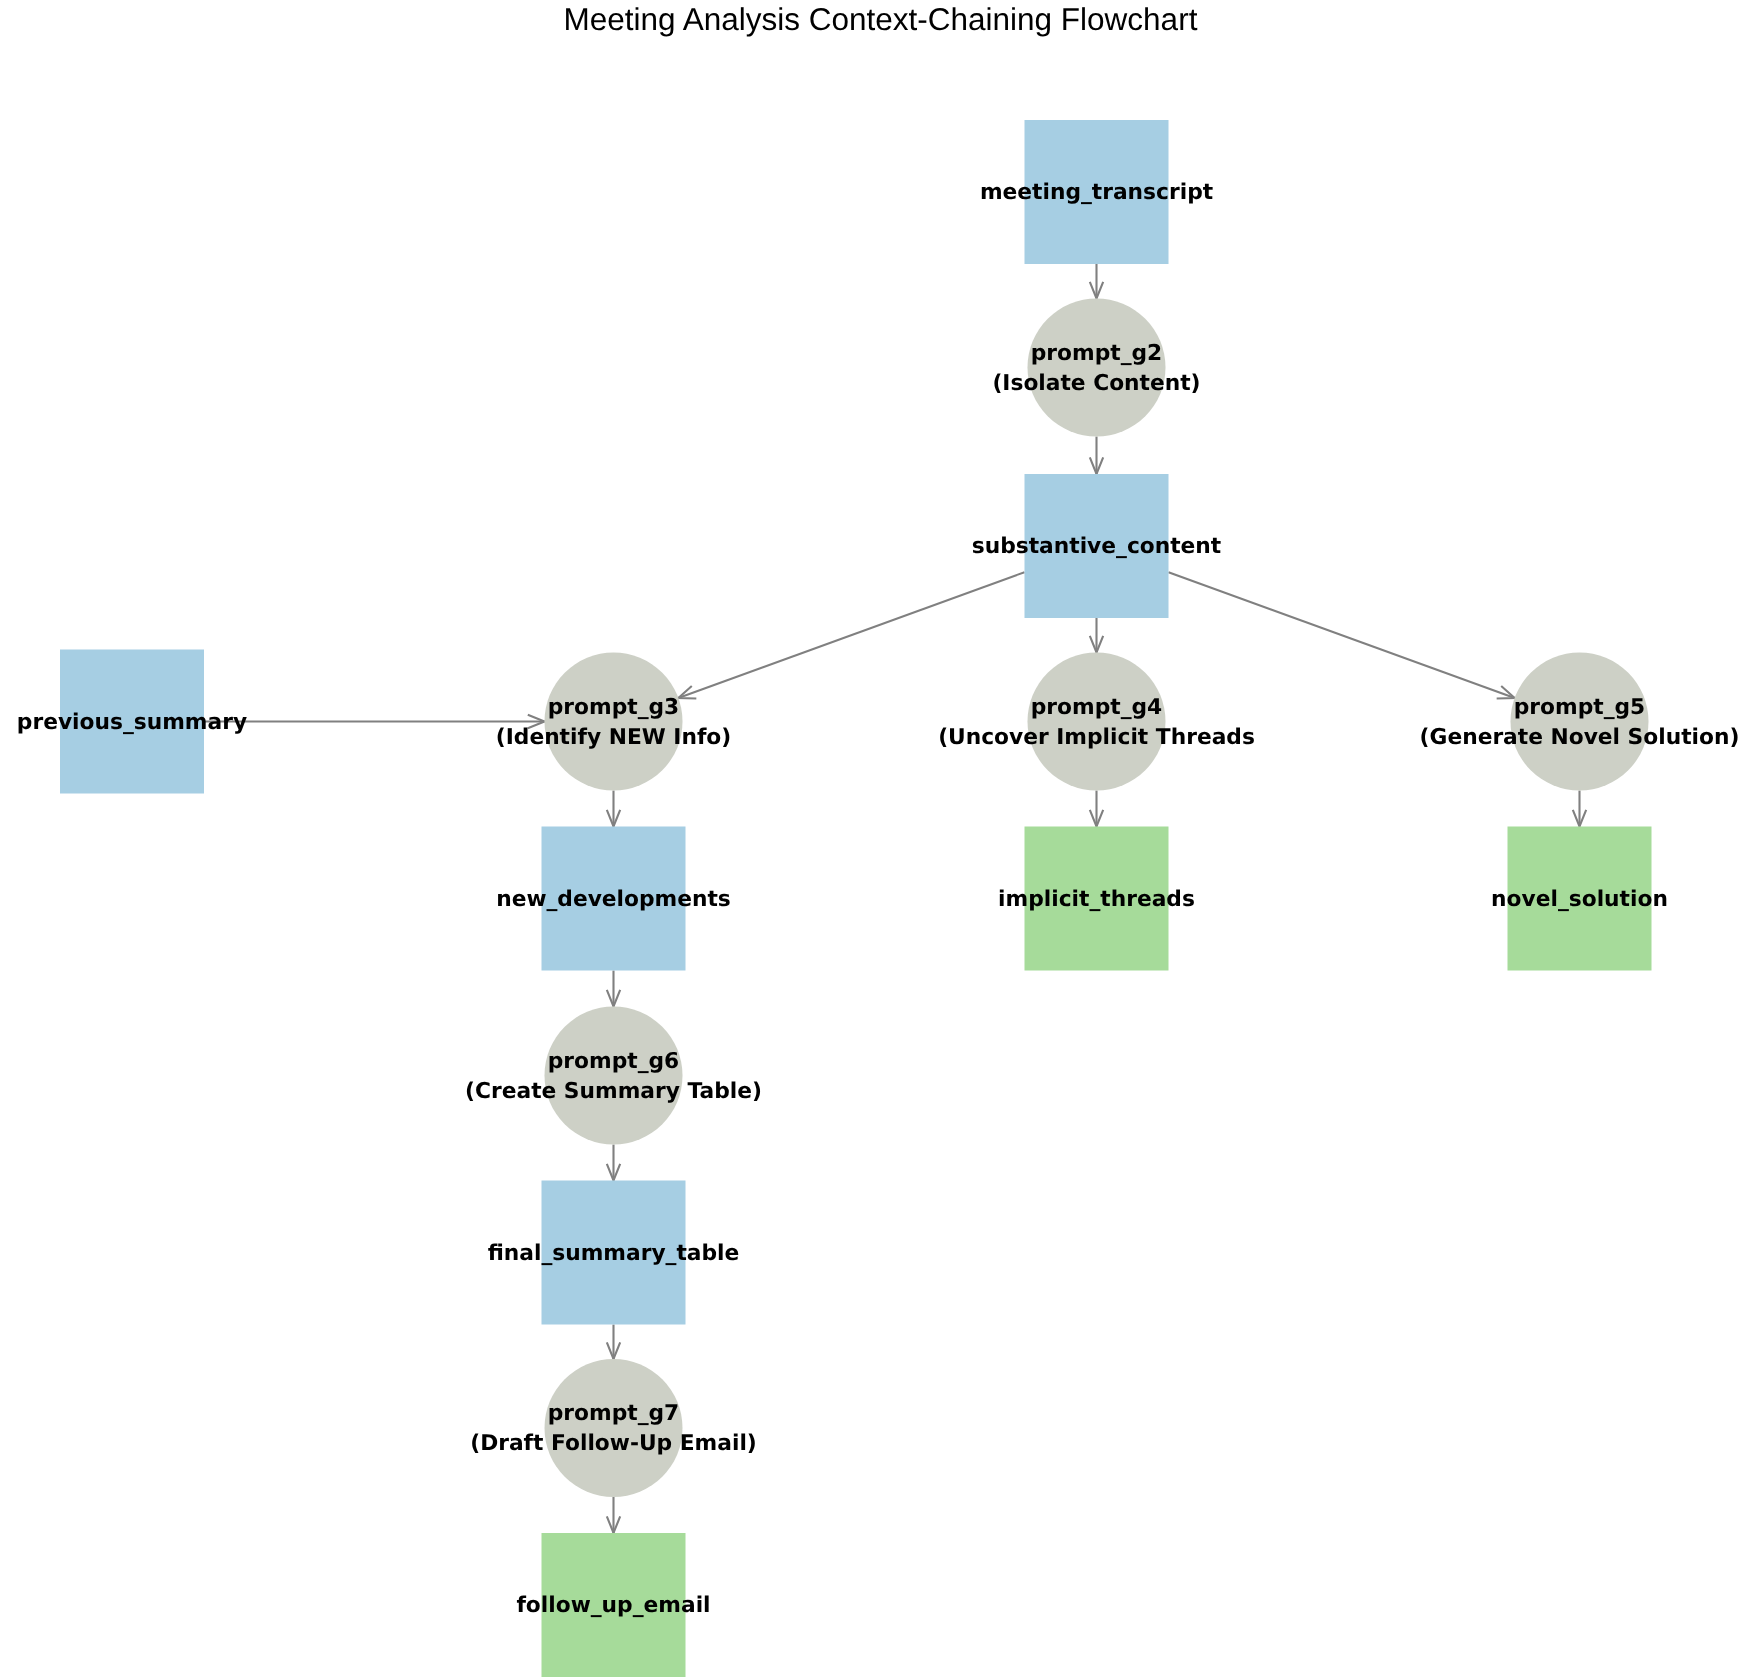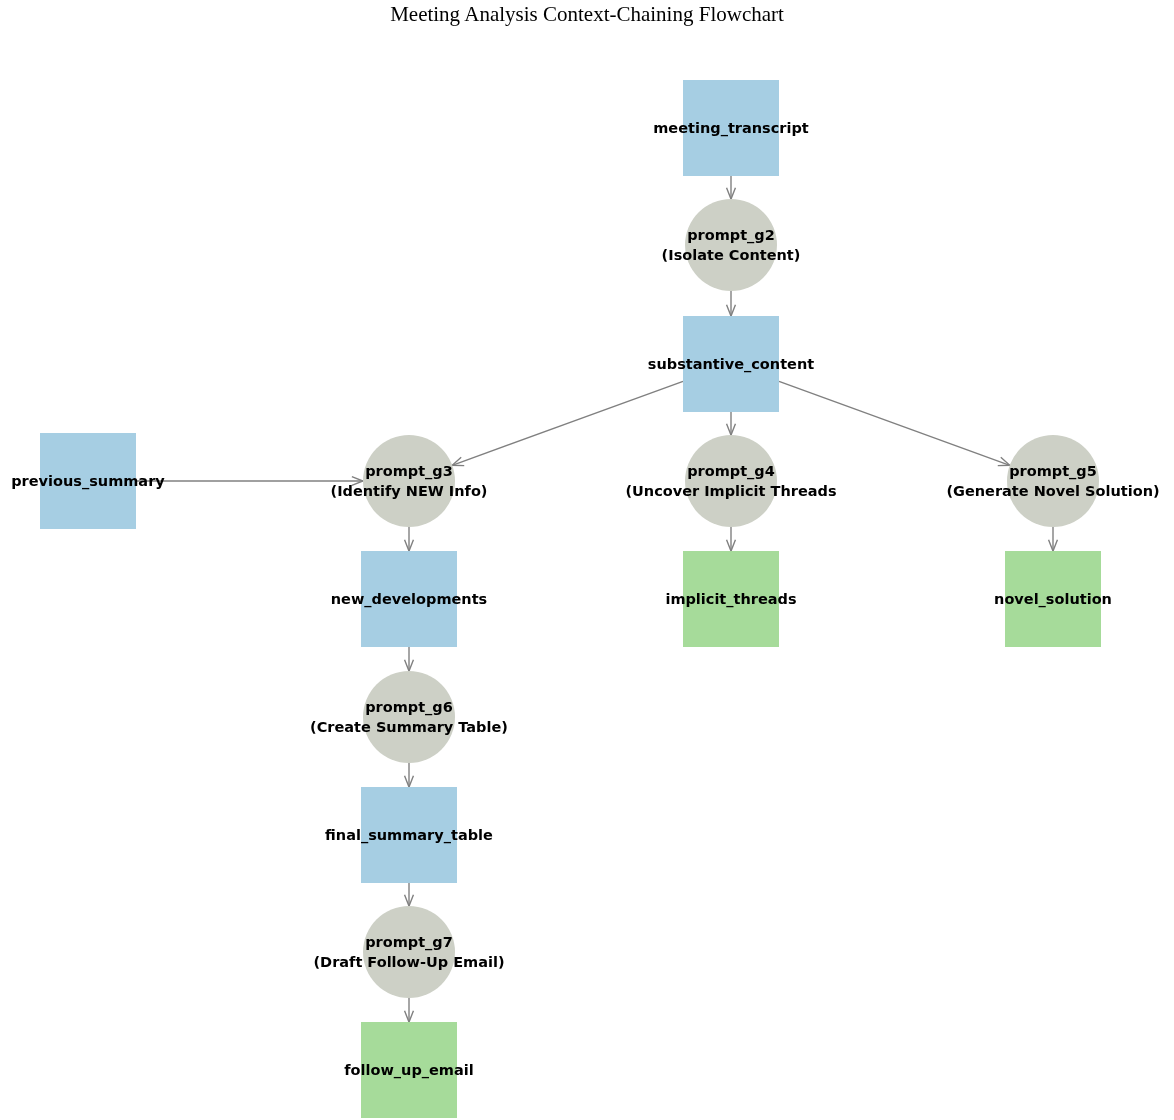--- a/index.html
+++ b/index.html
@@ -18,21 +18,21 @@
     width: 1174px;
     height: 1120px;
     background: #ffffff;
   }
   #chart-title {
     position: absolute;
     left: 0;
     top: 0;
     width: 1174px;
     text-align: center;
-    font-family: Liberation Serif, serif;
+    font-family: Liberation Sans, sans-serif;
     font-size: 21px;
     font-weight: 400;
     color: #000000;
     line-height: 26px;
     padding-top: 1px;
     white-space: nowrap;
   }
   svg#flow {
     position: absolute;
     left: 0;

